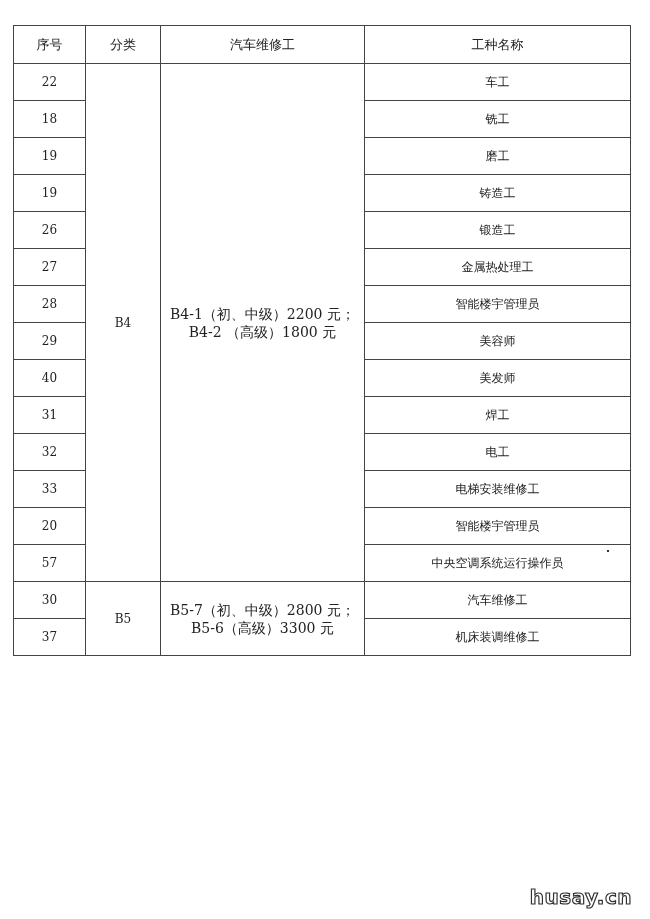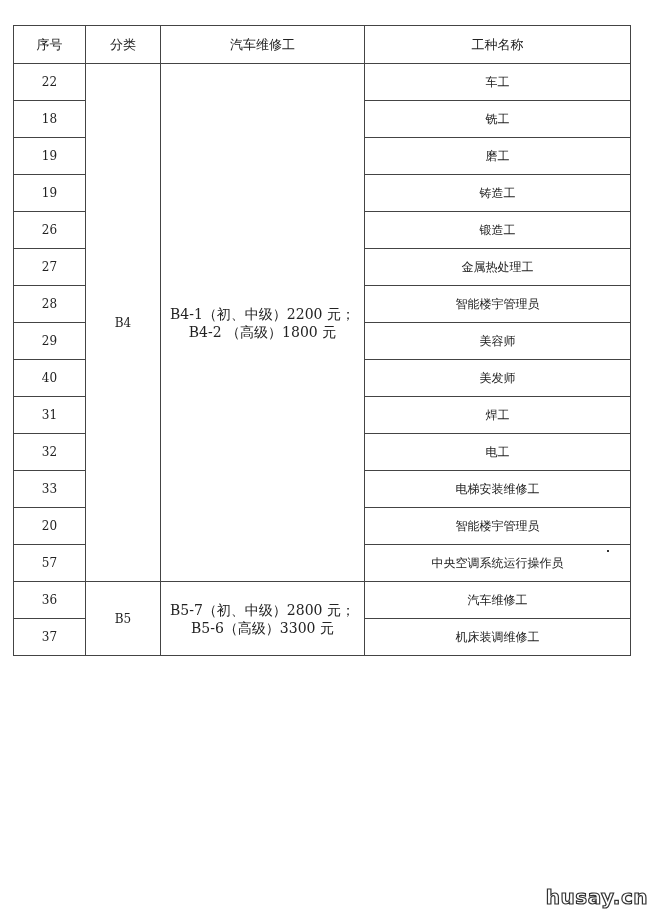--- a/index.html
+++ b/index.html
@@ -5,21 +5,21 @@
   html, body { margin:0; padding:0; background:#fff; }
   body { width:650px; height:919px; position:relative; overflow:hidden;
          font-family:"DejaVu Serif", "Liberation Serif", serif; color:#222; }
   table.main { position:absolute; left:13px; top:25px; width:617px;
                border-collapse:collapse; table-layout:fixed; }
   table.main td, table.main th { border:1.5px solid #444; padding:0; text-align:center;
                vertical-align:middle; font-weight:normal; }
   th { height:37px; font-family:"DejaVu Sans", "Liberation Sans", sans-serif; font-size:13px; }
   td { height:36px; font-size:12px; }
   td.std { text-align:left; font-size:14px; line-height:18px; padding-left:2px; }
-  .wm { position:absolute; right:2px; bottom:10px; font-family:"DejaVu Sans", sans-serif;
+  .wm { position:absolute; right:18px; bottom:10px; font-family:"DejaVu Sans", sans-serif;
         font-weight:bold; font-size:20px; color:#fff; -webkit-text-stroke:1.2px #333; letter-spacing:0.5px; }
   .dot { position:absolute; left:607px; top:550px; width:2px; height:2px; background:#333; }
 </style>
 </head>
 <body>
 
 <table class="main">
   <colgroup>
     <col style="width:72px">
       <col style="width:75px">
@@ -90,21 +90,21 @@
       </tr>
       <tr>
         <td>20</td>
         <td>智能楼宇管理员</td>
       </tr>
       <tr>
         <td>57</td>
         <td>中央空调系统运行操作员</td>
       </tr>
       <tr>
-        <td>36</td>
+        <td>30</td>
         <td rowspan="2">B5</td>
         <td rowspan="2" class="std">
           <div>B5-7（初、中级）2800 元；</div>
           <div>B5-6（高级）3300 元</div>
         </td>
         <td>汽车维修工</td>
       </tr>
       <tr>
         <td>37</td>
         <td>机床装调维修工</td>

